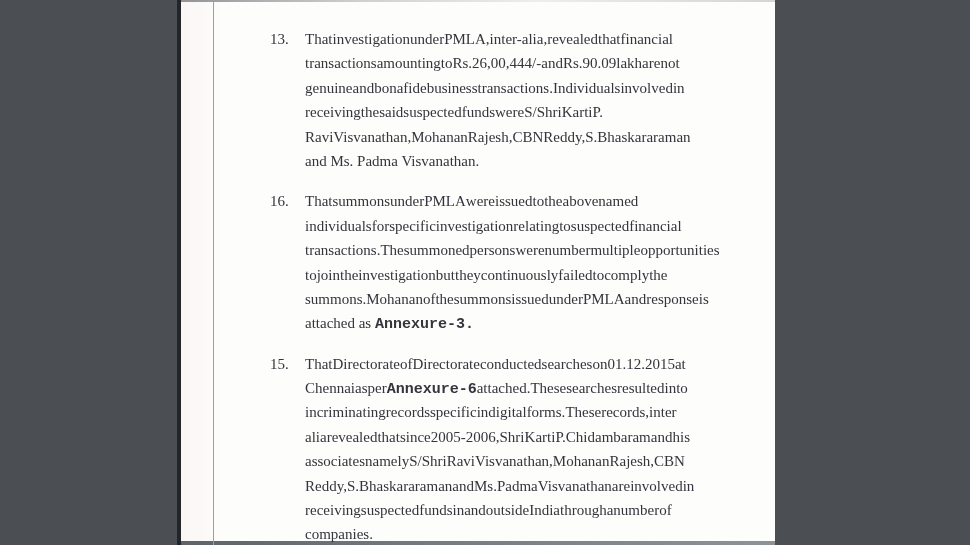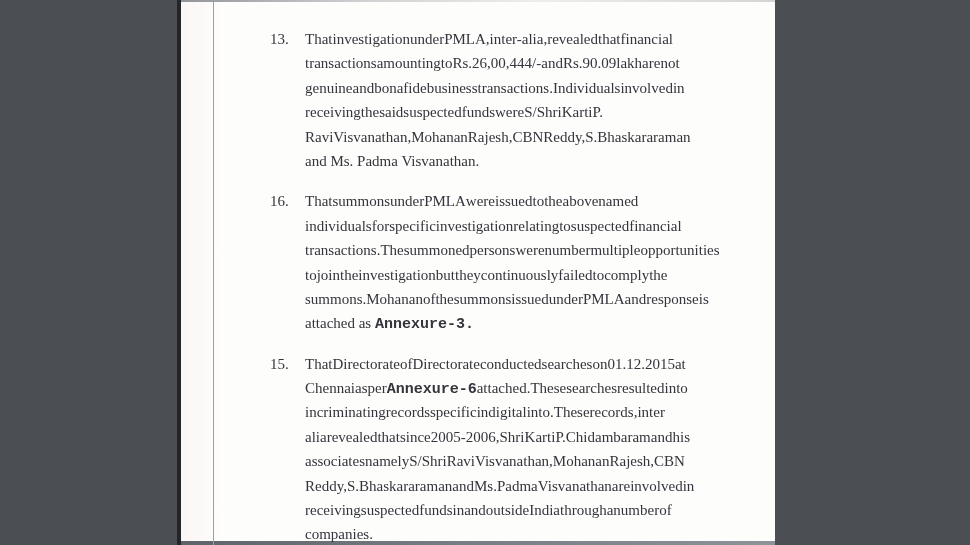--- a/index.html
+++ b/index.html
@@ -245,21 +245,21 @@
           <span>searches</span>
           <span>resulted</span>
           <span>into</span>
         </div>
         <div class="para-line jline">
           <span>incriminating</span>
           <span>records</span>
           <span>specific</span>
           <span>in</span>
           <span>digital</span>
-          <span>into.</span>
+          <span>forms.</span>
           <span>These</span>
           <span>records,</span>
           <span>inter</span>
         </div>
         <div class="para-line jline">
           <span>alia</span>
           <span>revealed</span>
           <span>that</span>
           <span>since</span>
           <span>2005-2006,</span>

